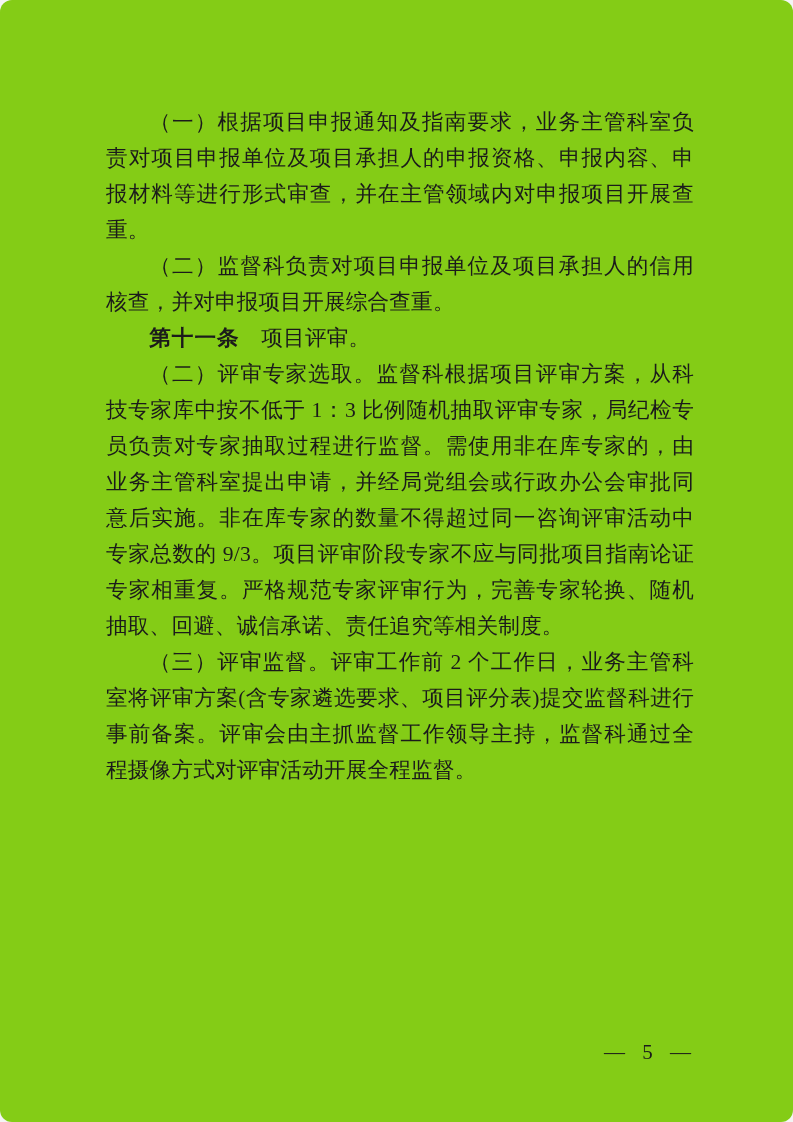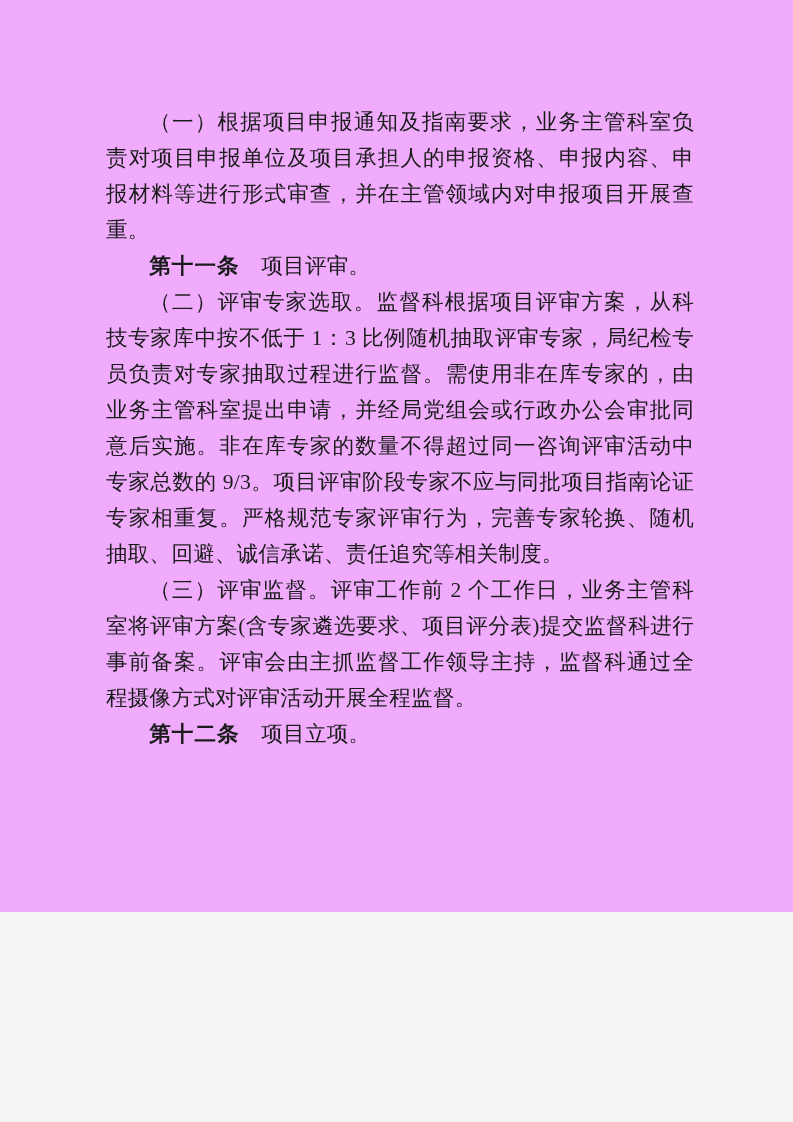--- a/index.html
+++ b/index.html
@@ -5,23 +5,24 @@
   * { margin: 0; padding: 0; box-sizing: border-box; }
   html, body {
     width: 793px;
     height: 1122px;
     background: #f4f4f4;
     font-family: "Liberation Serif", "DejaVu Serif", serif;
   }
   .page {
     position: relative;
     width: 793px;
-    height: 912px;
-    background: #f0abfc;
+    height: 1122px;
+    background: #84cc16;
     overflow: hidden;
+    border-radius: 12px;
   }
   .text-block {
     position: absolute;
     left: 106px;
     top: 104px;
     width: 588px;
     color: #1b1b1b;
     font-size: 21.6px;
     line-height: 36px;
     text-align: justify;
@@ -46,20 +47,20 @@
     word-spacing: 8px;
     letter-spacing: 2px;
   }
 </style>
 </head>
 <body>
 
 <div class="page">
   <div class="text-block">
     <p class="para"><span>（一）根据项目申报通知及指南要求，业务主管科室负责对项目申报单位及项目承担人的申报资格、申报内容、申报材料等进行形式审查，并在主管领域内对申报项目开展查重。</span></p>
+    <p class="para"><span>（二）监督科负责对项目申报单位及项目承担人的信用核查，并对申报项目开展综合查重。</span></p>
     <p class="para"><span class="article-num">第十一条</span><span>　项目评审。</span></p>
     <p class="para"><span>（二）评审专家选取。监督科根据项目评审方案，从科技专家库中按不低于 1：3 比例随机抽取评审专家，局纪检专员负责对专家抽取过程进行监督。需使用非在库专家的，由业务主管科室提出申请，并经局党组会或行政办公会审批同意后实施。非在库专家的数量不得超过同一咨询评审活动中专家总数的 9/3。项目评审阶段专家不应与同批项目指南论证专家相重复。严格规范专家评审行为，完善专家轮换、随机抽取、回避、诚信承诺、责任追究等相关制度。</span></p>
     <p class="para"><span>（三）评审监督。评审工作前 2 个工作日，业务主管科室将评审方案(含专家遴选要求、项目评分表)提交监督科进行事前备案。评审会由主抓监督工作领导主持，监督科通过全程摄像方式对评审活动开展全程监督。</span></p>
-    <p class="para"><span class="article-num">第十二条</span><span>　项目立项。</span></p>
   </div>
 
   <div class="footer"><span>— 5 —</span></div>
 </div>
 
 </body></html>

